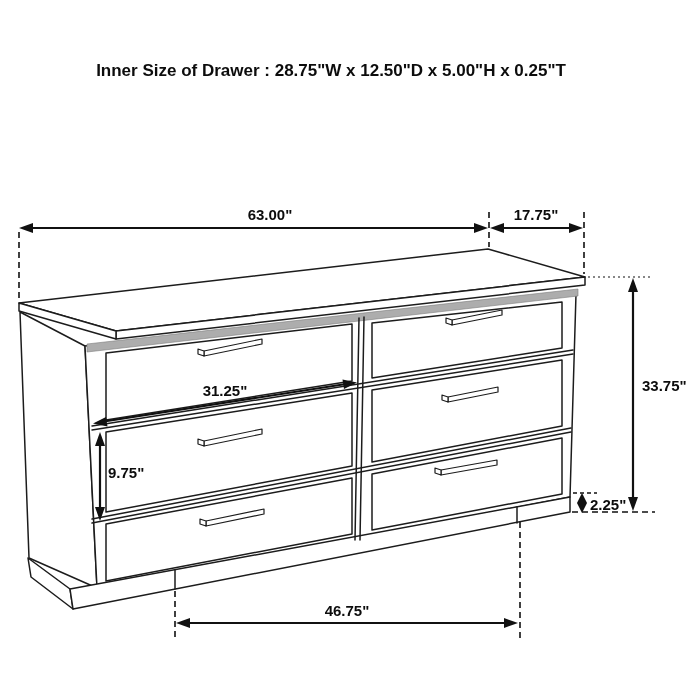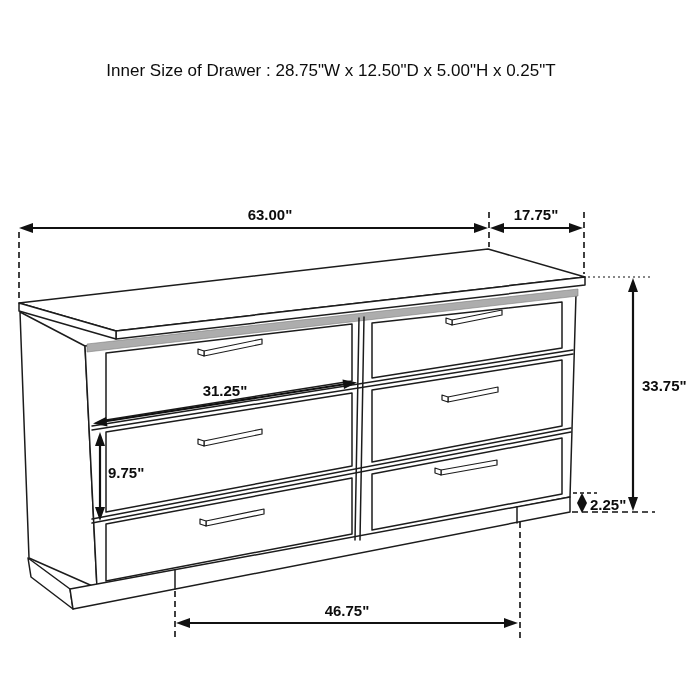--- a/index.html
+++ b/index.html
@@ -8,21 +8,21 @@
     font-family:"Liberation Sans", sans-serif;overflow:hidden;
   }
   #figure-svg{position:absolute;left:0;top:0;}
   .dim-label{
     position:absolute;font-weight:bold;font-size:15px;color:#0c0c0c;
     white-space:nowrap;line-height:1;
   }
   .dim-label.centered{transform:translate(-50%,-50%);}
   .dim-label.lefted{transform:translateY(-50%);}
   .page-title{
-    position:absolute;font-weight:normal;font-size:17px;color:#0c0c0c;
+    position:absolute;font-weight:bold;font-size:17px;color:#0c0c0c;
     white-space:nowrap;transform:translate(-50%,-50%);letter-spacing:0px;
   }
   .outline{fill:#ffffff;stroke:#1c1c1c;stroke-width:1.5;stroke-linejoin:round;}
   .thin{fill:none;stroke:#1c1c1c;stroke-width:1.5;stroke-linecap:round;}
   .grayband{fill:#adadad;stroke:#7d7d7d;stroke-width:0.6;}
   .dimline{fill:none;stroke:#111;stroke-width:2.2;}
   .dimhead{fill:#111;stroke:none;}
   .ext{fill:none;stroke:#111;stroke-width:1.6;stroke-dasharray:6 4;}
   .ext-dot{fill:none;stroke:#111;stroke-width:1.2;stroke-dasharray:2 3;}
 </style>

